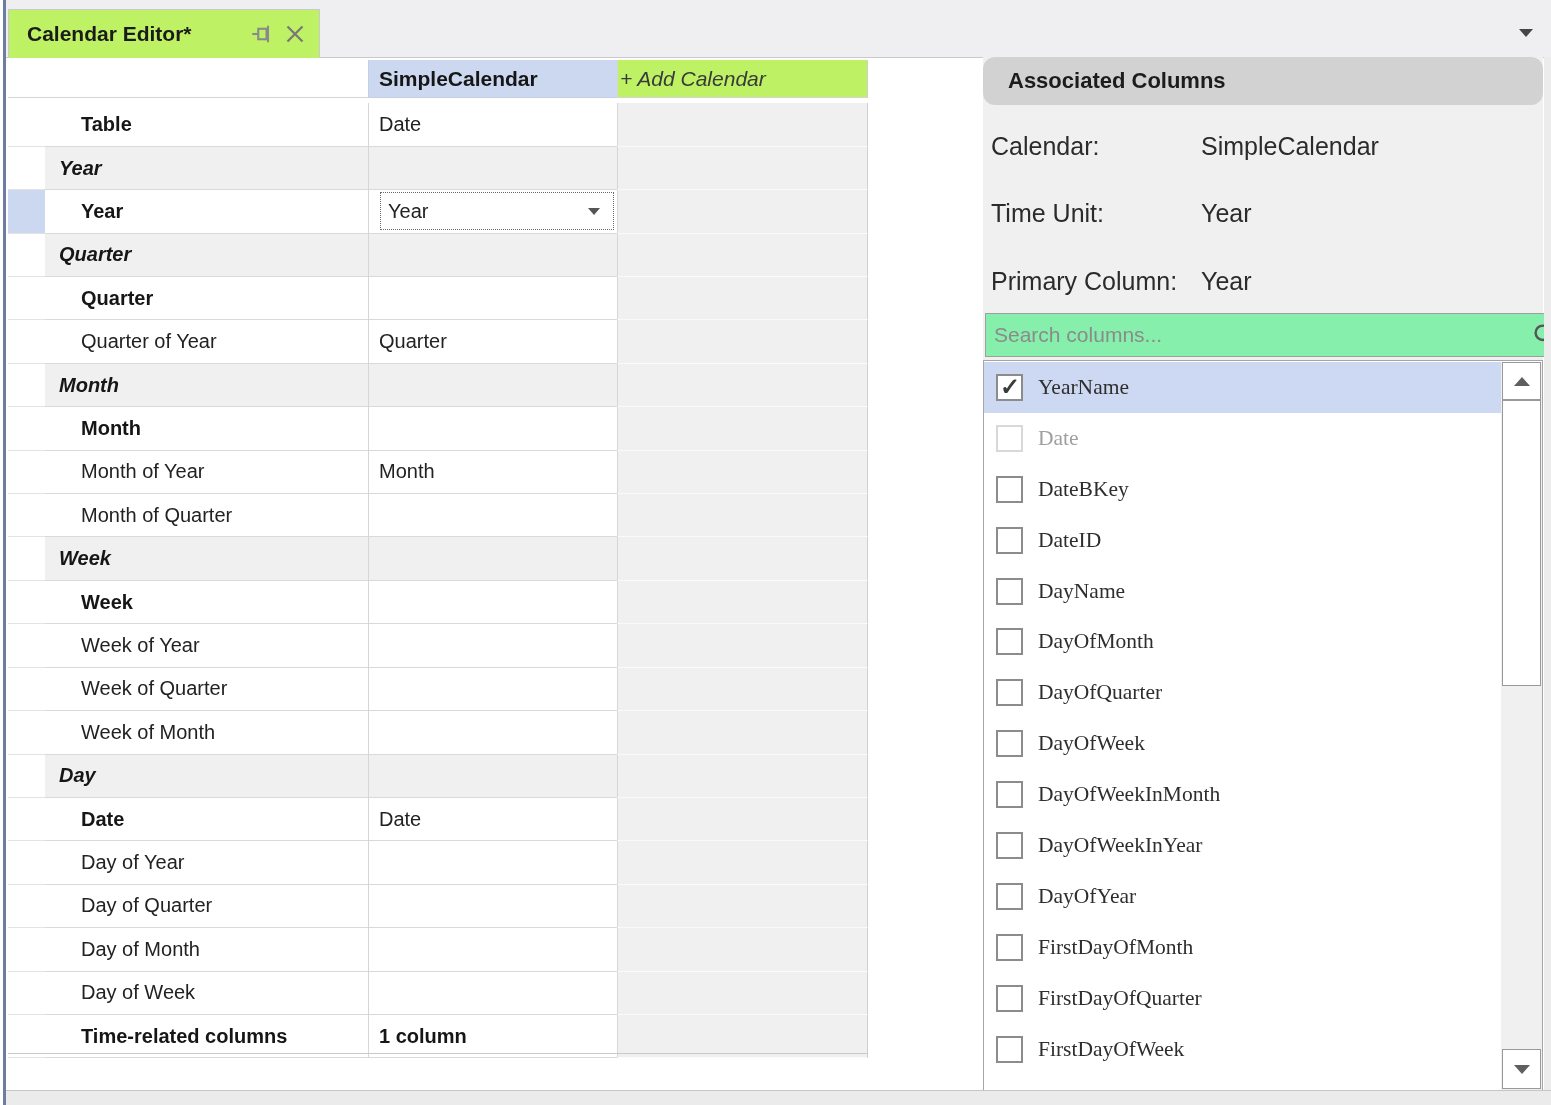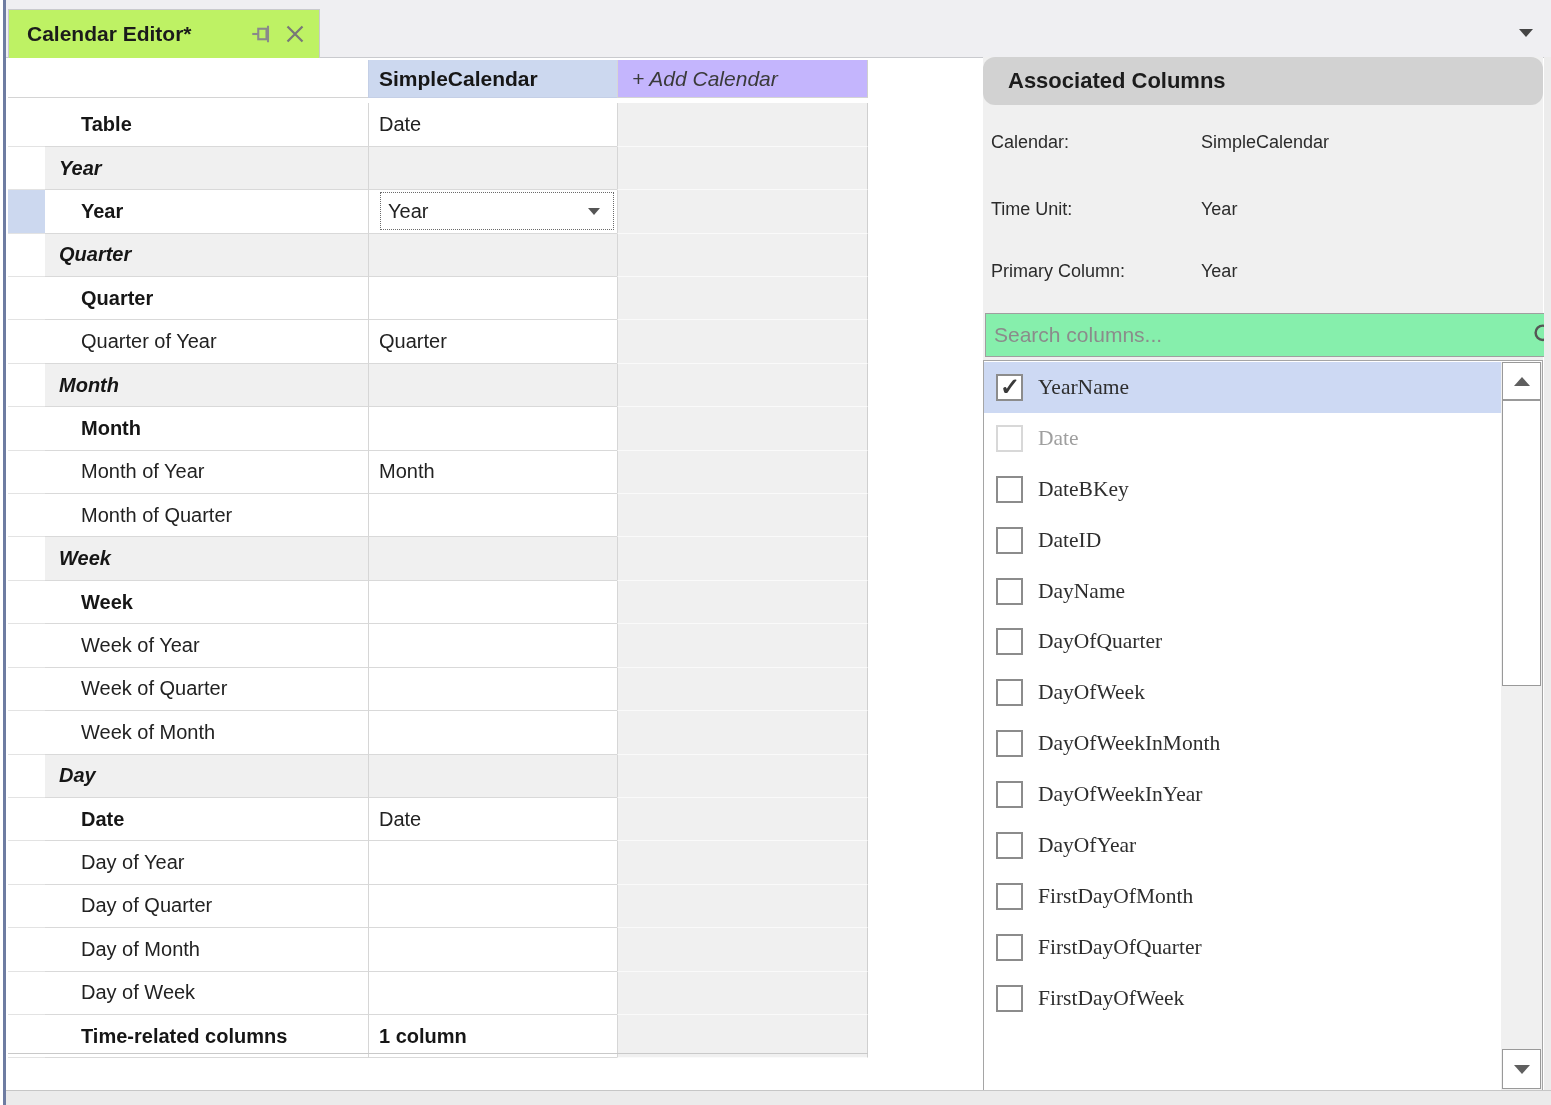--- a/index.html
+++ b/index.html
@@ -29,34 +29,34 @@
   .rowhead.sel { background:#ccd8ef; }
   .labelcell { padding-left:36px; border-bottom:1px solid #d9d9d9; }
   .labelcell.bold { font-weight:bold; color:#161616; }
   .sectioncell { padding-left:14px; background:#f0f0f0; font-weight:bold; font-style:italic; color:#161616; }
   .valuecell { padding-left:10px; border-left:1px solid #d6d6d6; }
   .valuecell.secbg { background:#f0f0f0; }
   .valuecell.bold { font-weight:bold; color:#161616; }
   .addcell { background:#f0f0f0; border-left:1px solid #d6d6d6; border-right:1px solid #cfcfcf; border-bottom:1px solid #fafafa; }
   .hdr-blank { background:#fff; border-bottom:1px solid #d4d4d4; }
   .hdr-cal { background:#ccd8ef; border-bottom:1px solid #c4cfe6; border-left:1px solid #c4cfe6; font-weight:bold; font-size:21px; color:#161616; padding-left:10px; }
-  .hdr-add { background:#c4b5fd; border-bottom:1px solid #d4d4d4; border-left:1px solid #d6d6d6; border-right:1px solid #cfcfcf; font-style:italic; font-size:21px; color:#3a3a3a; padding-left:14px; }
+  .hdr-add { background:#bef264; border-bottom:1px solid #d4d4d4; border-left:1px solid #d6d6d6; border-right:1px solid #cfcfcf; font-style:italic; font-size:21px; color:#3a3a3a; padding-left:2px; }
   .grid-bottom { position:absolute; left:8px; top:1053px; width:860px; height:1px; background:#c9c9c9; }
 
   .dropdown { flex:1; height:38px; margin:2px 3px 2px 1px; border:1px dotted #6b6b6b; display:flex; align-items:center; background:#fff; }
   .dropdown .dd-text { padding-left:7px; }
   .dd-caret { margin-left:auto; margin-right:13px; width:0; height:0;
               border-left:6px solid transparent; border-right:6px solid transparent; border-top:7px solid #555; }
 
   
   .panel { position:absolute; left:983px; top:57px; width:560px; height:1036px; background:#f0f0f0; }
   .panel-header { height:48px; background:#d2d2d2; display:flex; align-items:center;border-radius:12px; }
   .panel-header span { font-size:22px; font-weight:bold; color:#1c1c1c; padding-left:25px; }
   .info { position:relative; height:208px; }
-  .info-row { position:absolute; left:8px; right:8px; display:flex; font-size:18px; color:#2b2b2b; }
+  .info-row { position:absolute; left:8px; right:8px; display:flex; font-size:25px; color:#2b2b2b; }
   .info-label { width:210px; flex:none; }
   .search { position:absolute; left:2px; top:256px; width:584px; height:44px; background:#86efac; border:1px solid #9f9f9f; display:flex; align-items:center; }
   .search input { flex:1; border:none; outline:none; font-family:"Liberation Sans",sans-serif; font-size:21px; color:#444; padding-left:8px; background:transparent; }
   .search input::placeholder { color:#8b8b8b; }
   .search svg { flex:none; margin-right:10px; }
 
   .list { position:absolute; left:0; top:303px; width:560px; height:733px; background:#fff; border:1px solid #a5a5a5; overflow:hidden; }
   .list-inner { position:absolute; left:0; top:1px; width:517px; }
   .list-item { height:50.9px; display:flex; align-items:center; padding-left:12px; font-size:21.5px; color:#2e2e2e;font-family:Liberation Serif, serif; }
   .list-item.sel { background:#cdd9f3; }
@@ -209,21 +209,21 @@
     </div>
     <div class="info">
       <div class="info-row" style="top:27px">
         <span class="info-label">Calendar:</span>
         <span>SimpleCalendar</span>
       </div>
       <div class="info-row" style="top:94px">
         <span class="info-label">Time Unit:</span>
         <span>Year</span>
       </div>
-      <div class="info-row" style="top:156px">
+      <div class="info-row" style="top:162px">
         <span class="info-label">Primary Column:</span>
         <span>Year</span>
       </div>
     </div>
     <div class="search">
       <input type="text" placeholder="Search columns..." style="">
       <svg width="26" height="26" viewBox="0 0 18 18">
         <circle cx="7.5" cy="7.5" r="5" fill="none" stroke="#555" stroke-width="1.7"></circle>
         <path d="M11.3 11.3 L16 16" stroke="#555" stroke-width="1.9" fill="none"></path>
       </svg>
@@ -245,20 +245,24 @@
           <div class="list-item">
             <span class="cb"></span>
             <span>DateID</span>
           </div>
           <div class="list-item">
             <span class="cb"></span>
             <span>DayName</span>
           </div>
           <div class="list-item">
             <span class="cb"></span>
+            <span>DayOfMonth</span>
+          </div>
+          <div class="list-item">
+            <span class="cb"></span>
             <span>DayOfQuarter</span>
           </div>
           <div class="list-item">
             <span class="cb"></span>
             <span>DayOfWeek</span>
           </div>
           <div class="list-item">
             <span class="cb"></span>
             <span>DayOfWeekInMonth</span>
           </div>

